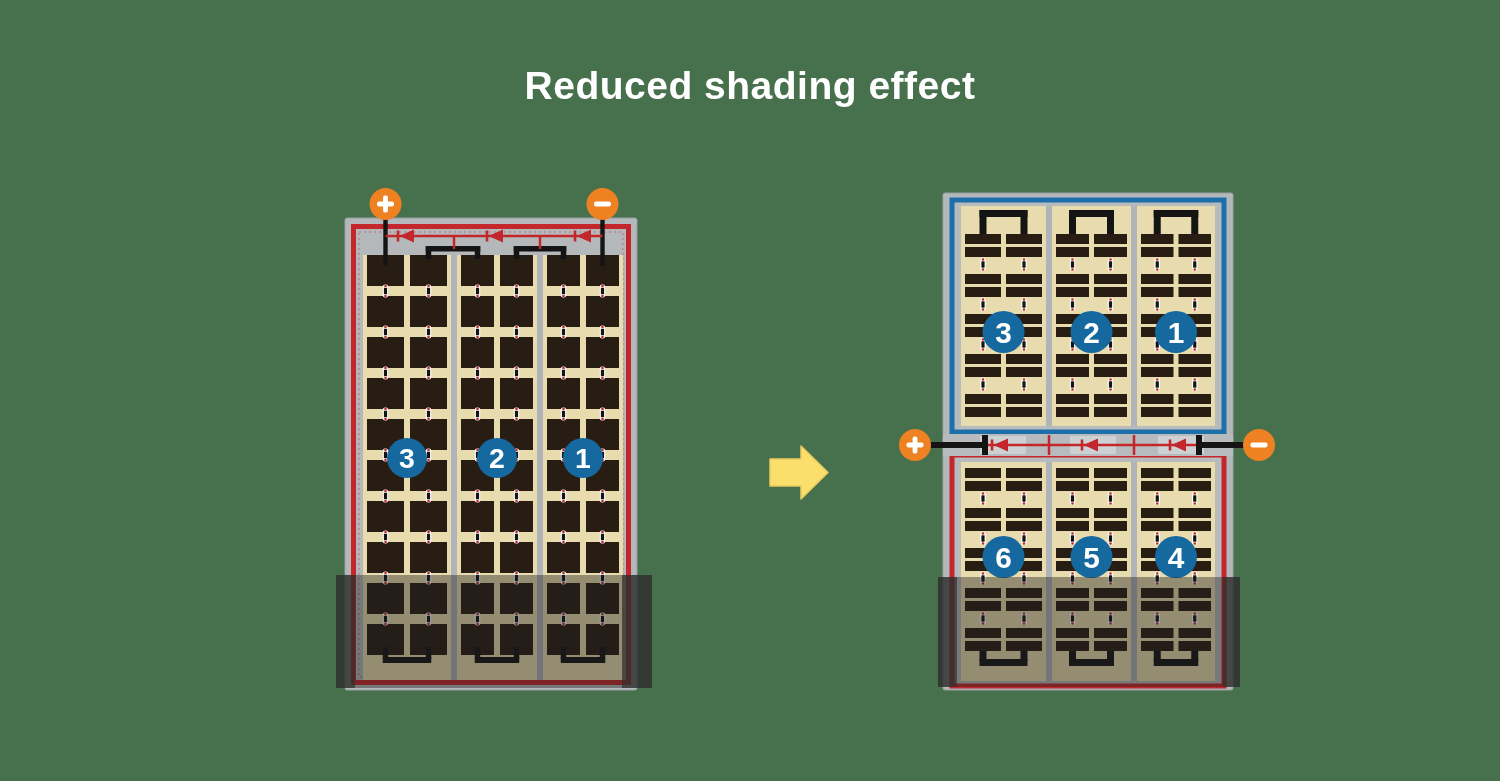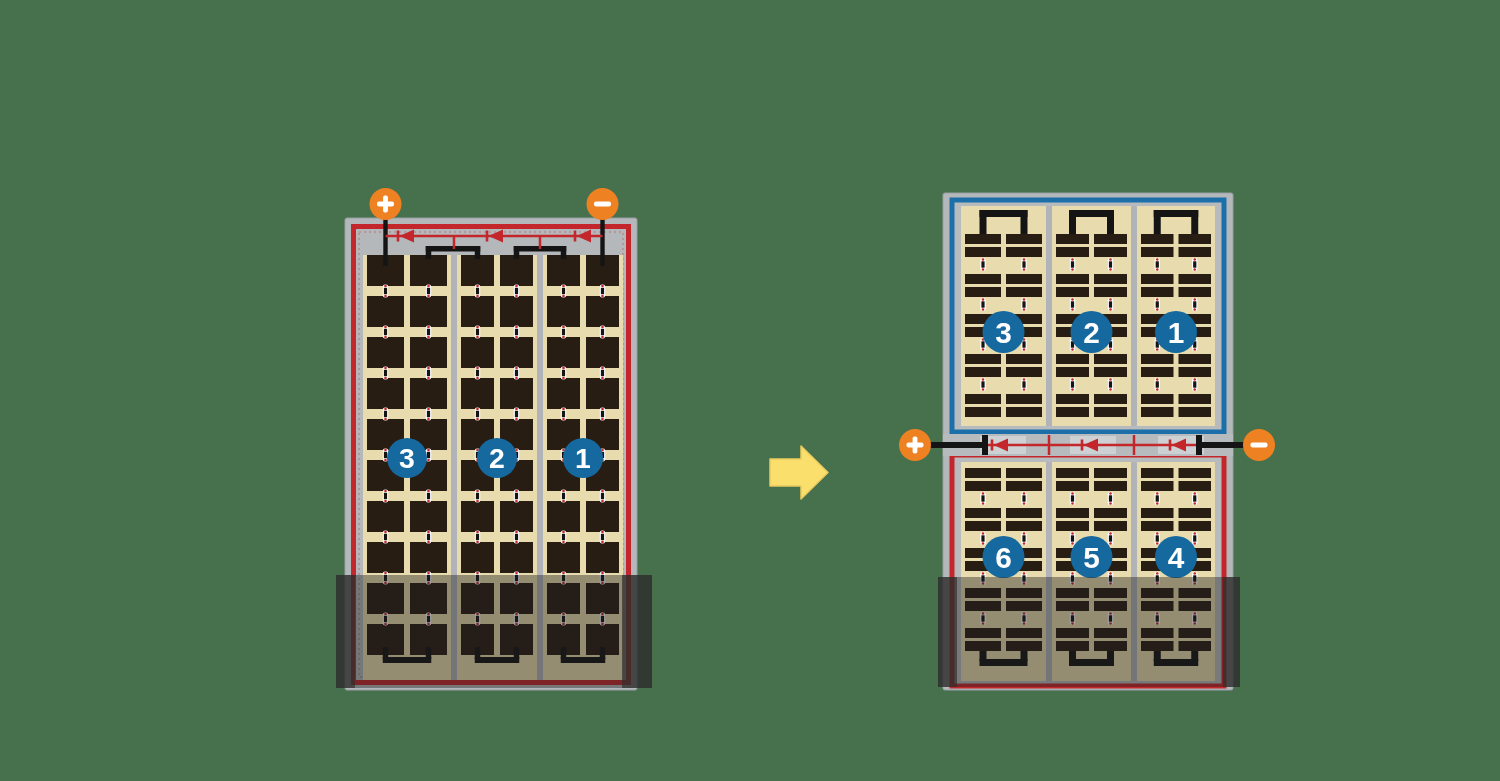--- a/index.html
+++ b/index.html
@@ -10,20 +10,21 @@
          font-family:"Liberation Sans",sans-serif;}
   .panel-svg{position:absolute;display:block;}
   #left-panel{left:330px;top:185px;}
   #arrow{left:765px;top:440px;}
   #right-panel{left:880px;top:185px;}
 </style>
 </head>
 <body>
 
 <div class="canvas" style="background: rgb(71, 112, 76);">
+  <h1 class="title" style="color: rgb(255, 255, 255);">Reduced shading effect</h1>
 
   <svg id="left-panel" class="panel-svg" width="340" height="510" viewBox="0 0 340 510">
       <g>
         <rect x="15" y="33" width="292" height="472" rx="2" fill="#b4b8bb" stroke="#9aa0a5" stroke-width="1"></rect>
       </g>
       <rect x="23.5" y="41.5" width="275" height="456" fill="none" stroke="#c3272b" stroke-width="5"></rect>
       <rect x="29" y="47" width="264" height="445" fill="none" stroke="#c3272b" stroke-width="1" stroke-dasharray="2 3" opacity="0.5"></rect>
       <rect x="33" y="70" width="260" height="425" fill="#e8dcae"></rect>
       <g>
         <rect x="121" y="70" width="6" height="425" fill="#b0b4b8"></rect>

